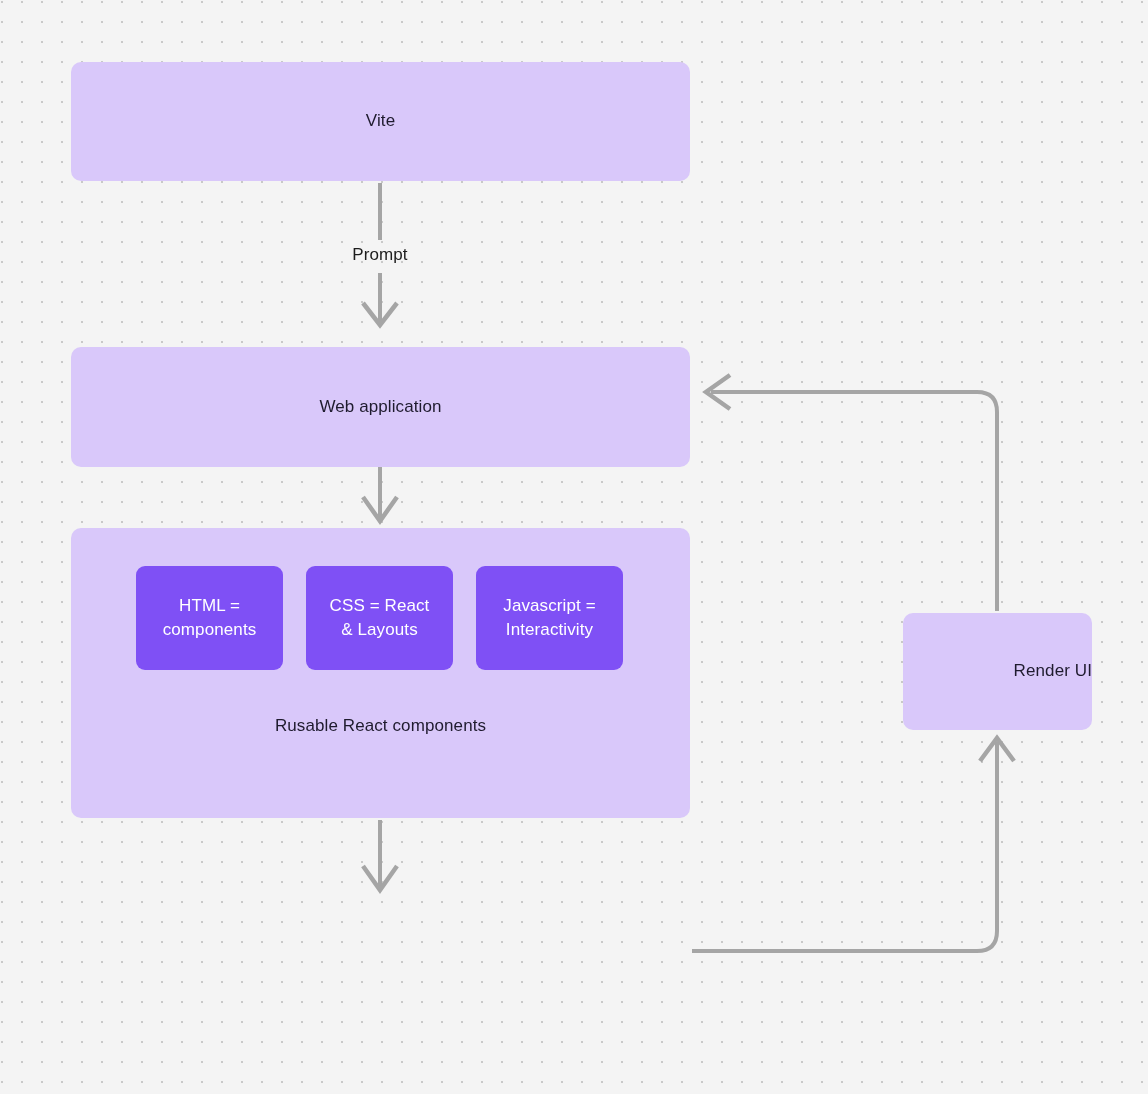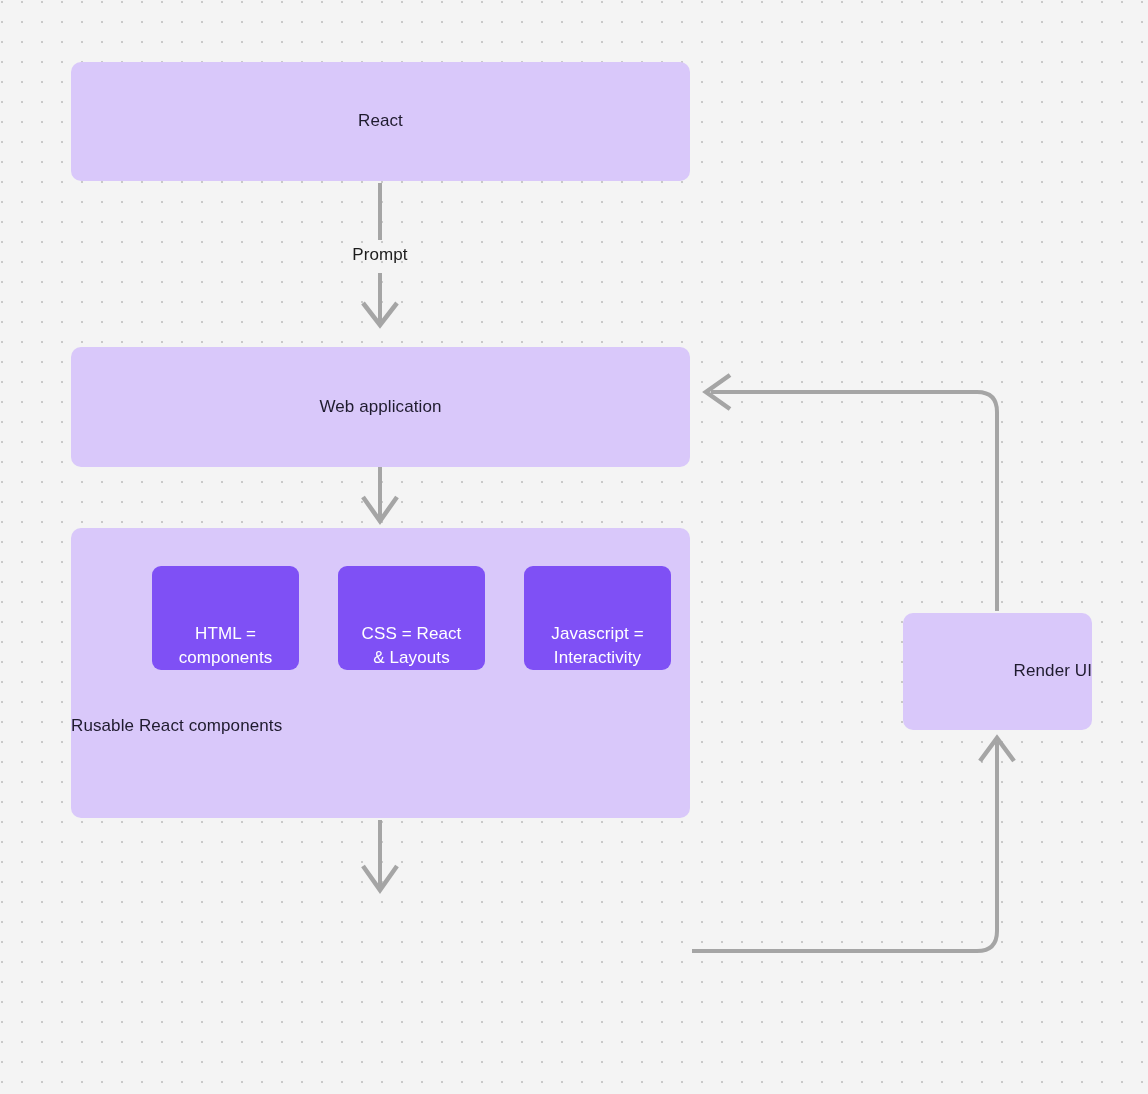--- a/index.html
+++ b/index.html
@@ -57,37 +57,37 @@
     display: flex;
     gap: 23px;
   }
   .chip {
     box-sizing: border-box;
     width: 147px;
     height: 104px;
     border-radius: 9px;
     background: #7F50F5;
     display: flex;
-    align-items: flex-end;
+    align-items: center;
     justify-content: center;
     padding: 0 8px;
-    margin-left: 16px;
   }
   .chip-label {
     color: #FFFFFF;
     font-size: 17px;
     line-height: 1.42;
     text-align: center;
     letter-spacing: 0.1px;
   }
   .group-caption {
     position: absolute;
     left: 0;
     right: 0;
     top: 188px;
+    text-align: center;
     color: #1F1B2E;
     font-size: 17px;
     letter-spacing: 0.1px;
   }
   .edge-label {
     position: absolute;
     color: #1C1C1C;
     font-size: 17px;
     letter-spacing: 0.1px;
     text-align: center;
@@ -131,21 +131,21 @@
       <path class="hd" d="M980,761 L997,738 L1014,761"></path>
     </g>
 
     <g>
       <path class="ln" d="M997,611 L997,412 Q997,392 977,392 L711,392"></path>
       <path class="hd" d="M730,375 L706,392 L730,409"></path>
     </g>
   </svg>
 
   <div class="node node-lav" style="left:71px; top:62px; width:619px; height:119px;">
-    <span class="node-label">React</span>
+    <span class="node-label">Vite</span>
   </div>
 
   <div class="edge-label" style="left:330px; top:245px; width:100px;">Prompt</div>
 
   <div class="node node-lav" style="left:71px; top:331px; width:619px; height:120px;margin-top:16px;">
     <span class="node-label">Web application</span>
   </div>
 
   <div class="node node-lav group-node" style="left:71px; top:528px; width:619px; height:290px;">
     <div class="chip-row">

